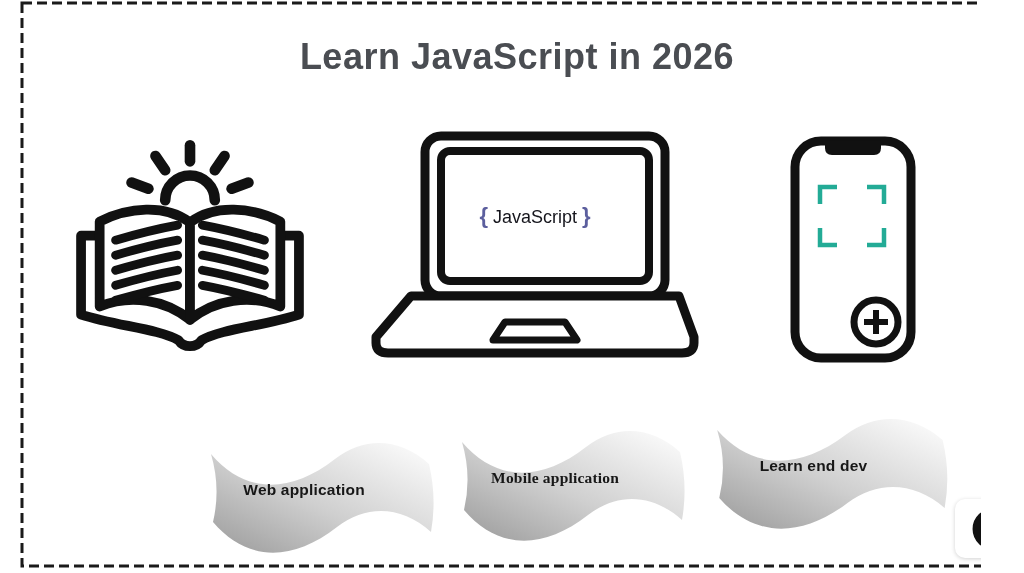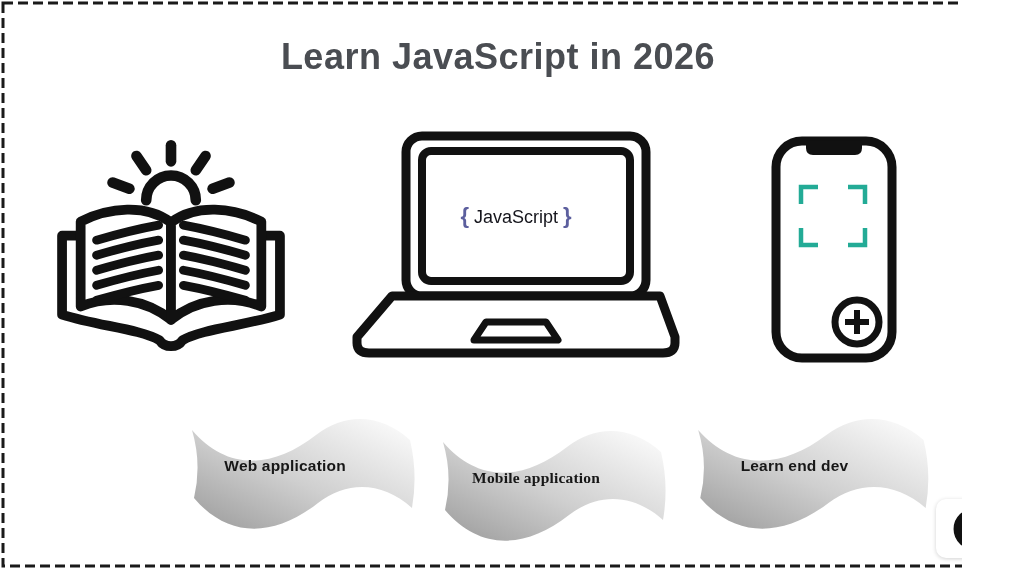--- a/index.html
+++ b/index.html
@@ -1,18 +1,19 @@
 <!DOCTYPE html>
 <html><head>
 <meta charset="utf-8">
 <style>
   html,body{margin:0;padding:0;background:#ffffff;}
   .stage{
     position:relative;width:962px;height:573px;background:#ffffff;overflow:hidden;
     font-family:"Liberation Sans", sans-serif;
+    margin-left:19px;
   }
   .dashed-border{position:absolute;left:0;top:0;width:1024px;height:573px;pointer-events:none;}
   .title{
     position:absolute;top:36px;left:0;width:1024px;margin:0;
     transform:translateX(-14px);
     text-align:center;font-size:36px;font-weight:700;color:#4a4d52;letter-spacing:.5px;
   }
   .icon{position:absolute;}
   .book{left:47px;top:136px;width:248px;height:226px;}
   .laptop{left:349px;top:131px;width:334px;height:230px;}
@@ -21,21 +22,21 @@
 
   .screen-text{
     position:absolute;left:18%;right:18%;top:62px;height:48px;
     display:flex;align-items:center;justify-content:center;gap:5px;
     white-space:nowrap;
   }
   .screen-text .word{font-size:18px;font-weight:400;color:#15151c;}
   .screen-text .brace{font-size:22px;font-weight:700;color:#5c5f9e;position:relative;top:-1px;}
 
   .ribbon{position:absolute;width:236px;height:132px;}
-  .ribbon-1{left:186px;top:400px;}
+  .ribbon-1{left:186px;top:424px;}
   .ribbon-2{left:437px;top:412px;font-family:Liberation Serif, serif;}
   .ribbon-3{left:692px;top:400px;width:244px;}
   .ribbon svg{position:absolute;inset:0;width:100%;height:100%;}
   .ribbon-label{
     position:absolute;left:0;top:0;width:84%;height:100%;
     display:flex;align-items:center;justify-content:center;
     font-size:15.5px;font-weight:700;color:#171717;letter-spacing:.2px;
     white-space:nowrap;
   }
 

